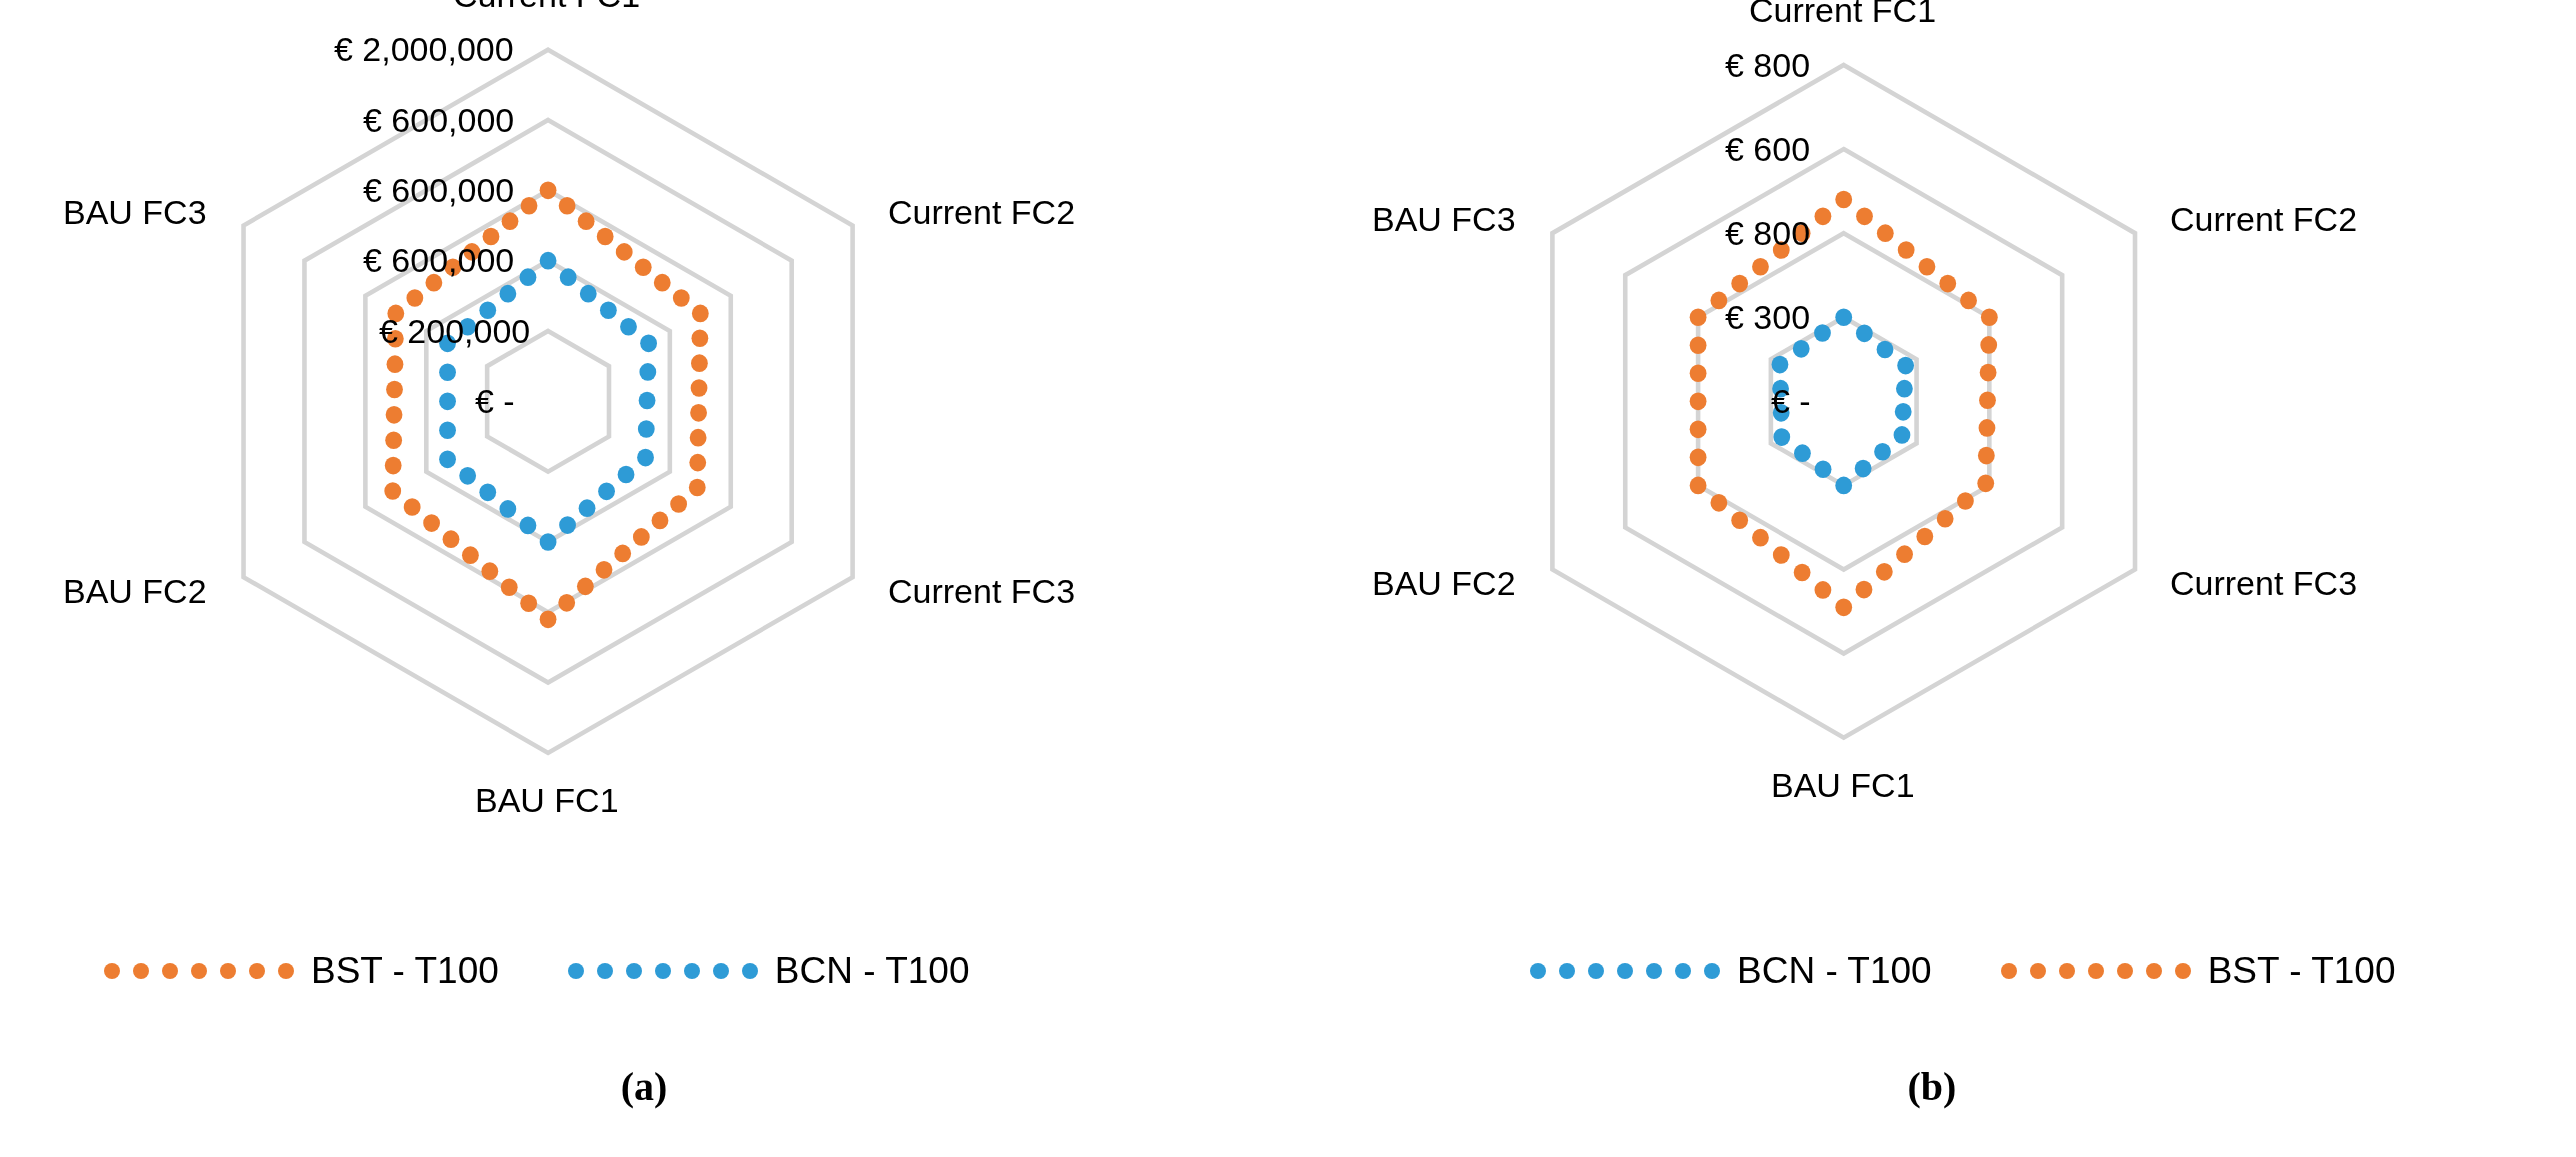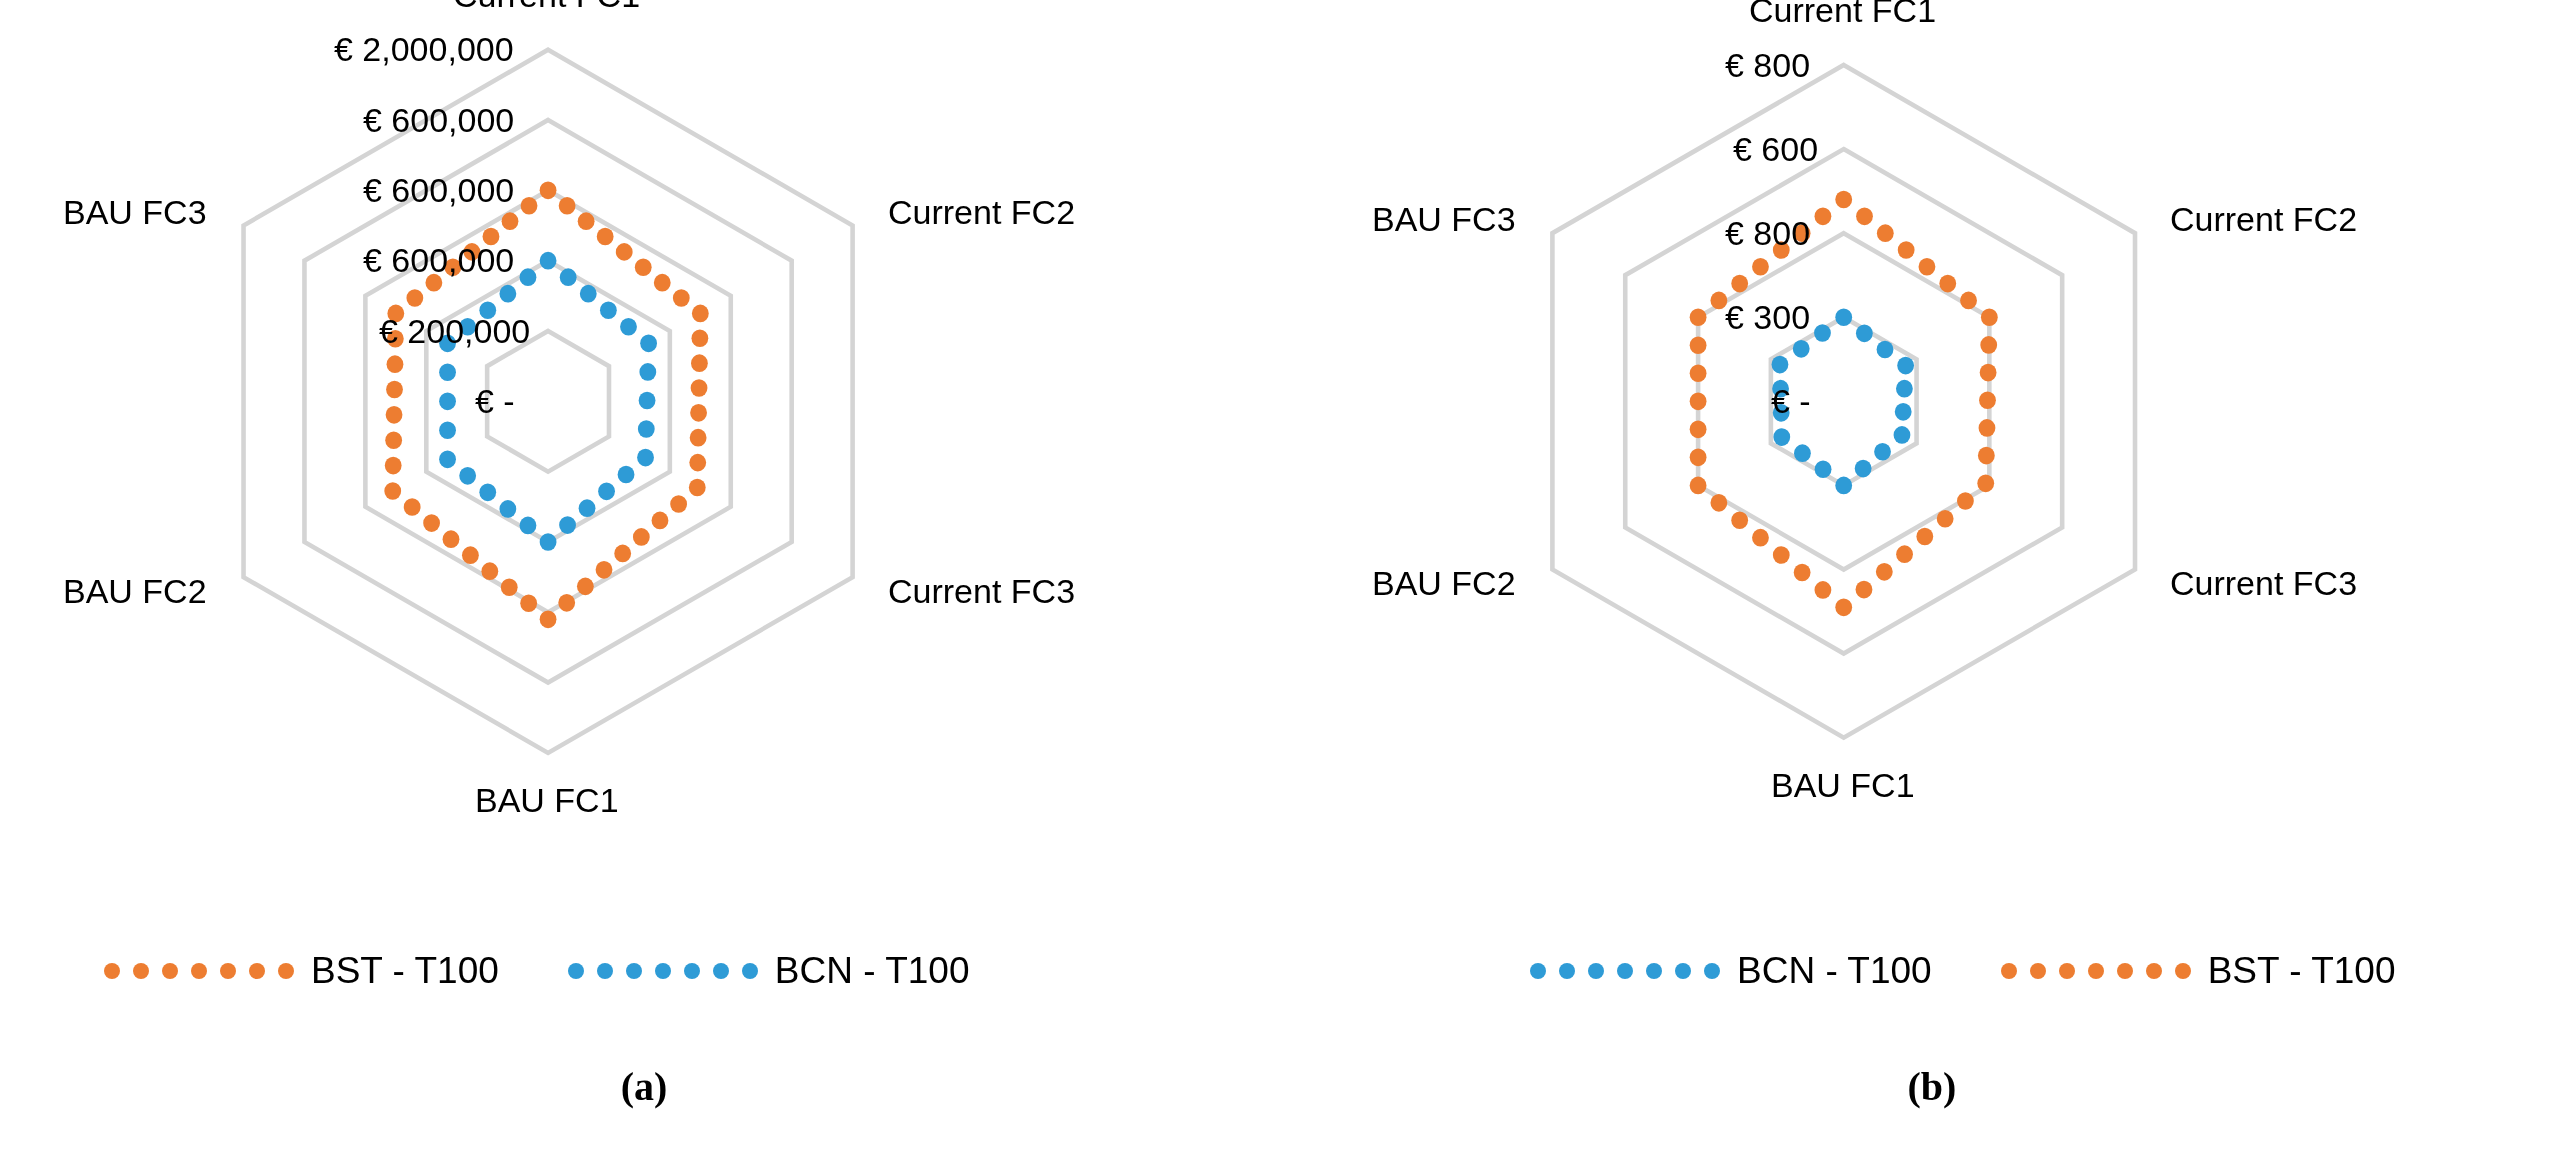--- a/index.html
+++ b/index.html
@@ -240,21 +240,21 @@
         </svg>
 
       <div class="axis-label" id="b-ax-0" style="left: 461px; top: -7.3px;">Current FC1</div>
       <div class="axis-label" id="b-ax-1" style="left: 882px; top: 202px;">Current FC2</div>
       <div class="axis-label" id="b-ax-2" style="left: 882px; top: 566px;">Current FC3</div>
       <div class="axis-label" id="b-ax-3" style="left: 483px; top: 768px;">BAU FC1</div>
       <div class="axis-label" id="b-ax-4" style="left: 84px; top: 566px;">BAU FC2</div>
       <div class="axis-label" id="b-ax-5" style="left: 84px; top: 202px;">BAU FC3</div>
 
       <div class="tick-label" id="b-tk-0" style="left: 437px; top: 48px;">€ 800</div>
-      <div class="tick-label" id="b-tk-1" style="left: 437px; top: 132px; margin-left: 8px;">€ 600</div>
+      <div class="tick-label" id="b-tk-1" style="left: 437px; top: 132px;">€ 600</div>
       <div class="tick-label" id="b-tk-2" style="left: 437px; top: 216px;">€ 800</div>
       <div class="tick-label" id="b-tk-3" style="left: 437px; top: 300px;">€ 300</div>
       <div class="tick-label" id="b-tk-4" style="left: 483px; top: 384px;">€ -</div>
     </div>
 
     <div class="legend" id="legend-b" style="top: 944px; left: 242px;">
       <div class="legend-item">
         <span class="legend-swatch" id="b-sw-0">
             <span class="legend-dot" style="background: rgb(46, 155, 214);"></span>
             <span class="legend-dot" style="background: rgb(46, 155, 214);"></span>

